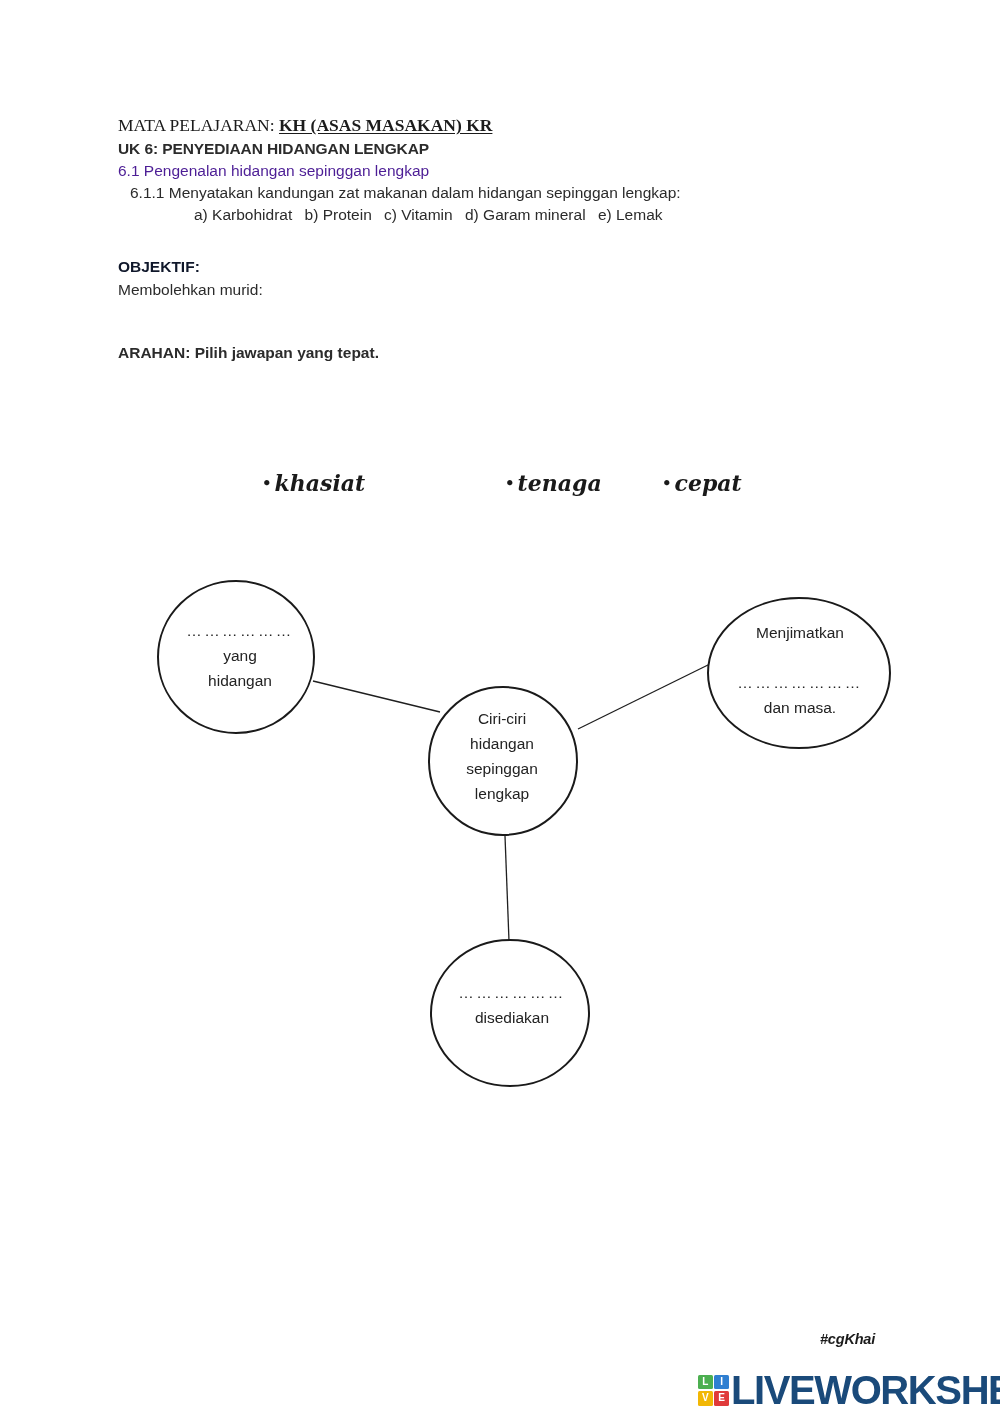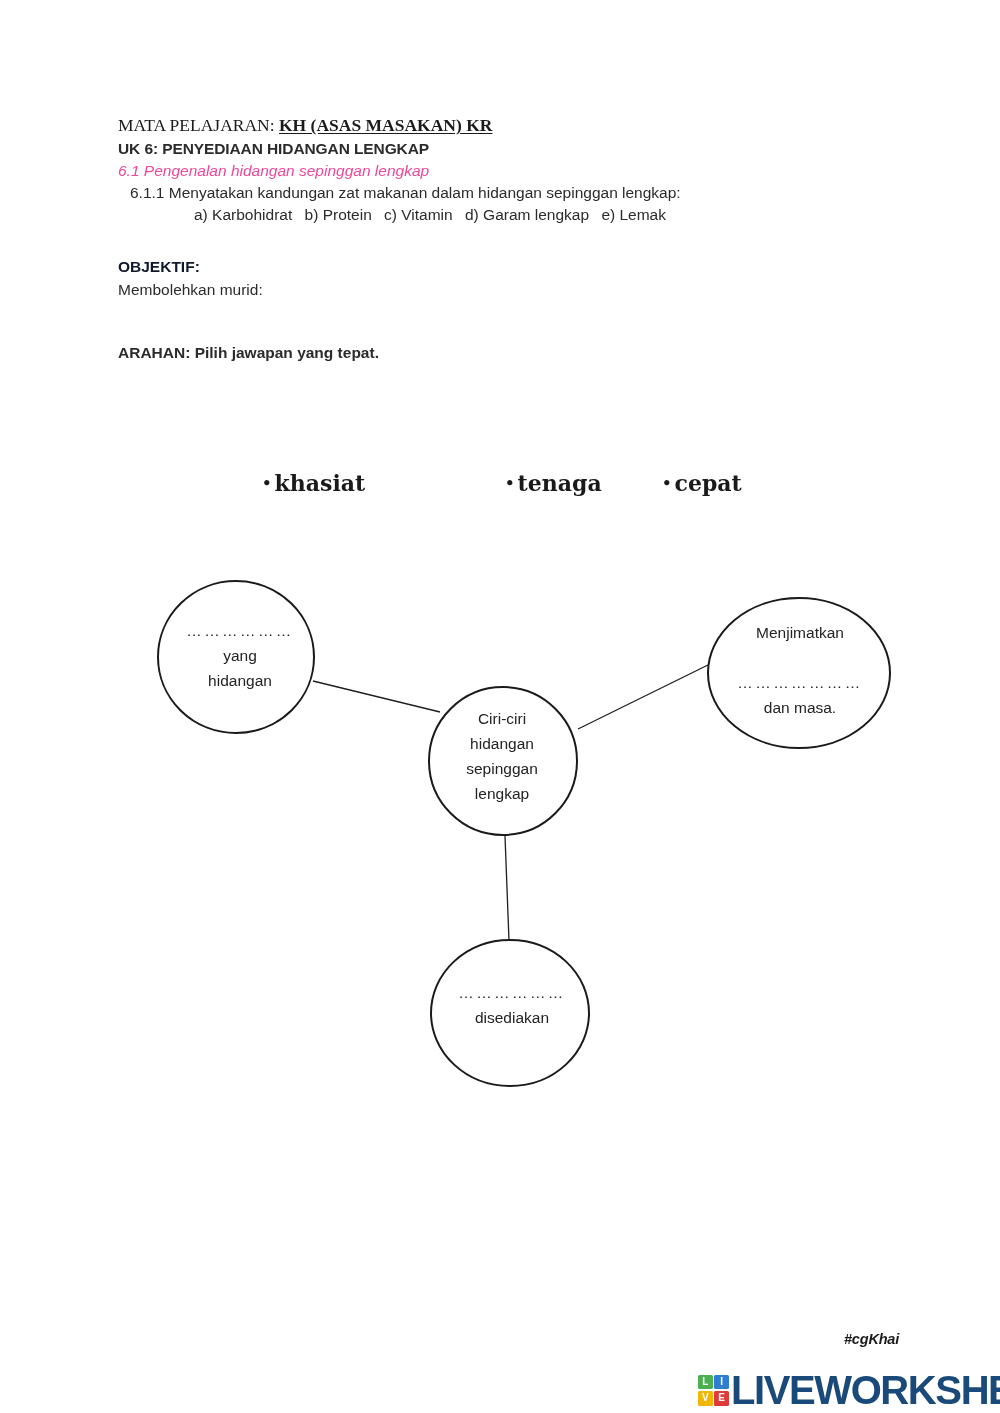--- a/index.html
+++ b/index.html
@@ -49,22 +49,21 @@
     line-height: 21px;
     margin-top: 2px;
     letter-spacing: -0.1px;
     color: #2b2b2b;
   }
 
   .topic-line {
     font-size: 15.5px;
     line-height: 21px;
     margin-top: 1px;
-    color: #ec4899;
-    font-style: italic;
+    color: #4c1d95;
   }
 
   .subtopic-line {
     font-size: 15.5px;
     line-height: 21px;
     margin-top: 1px;
     margin-left: 12px;
     color: #2b2b2b;
   }
 
@@ -116,20 +115,21 @@
     color: #2b2b2b;
   }
 
   
   .word-bank {
     position: absolute;
     left: 262px;
     top: 468px;
     width: 520px;
     height: 38px;
+    font-style: italic;
   }
   .word-chip {
     position: absolute;
     top: 0;
     font-family: "DejaVu Serif", serif;
     font-weight: bold;
     font-size: 22px;
     line-height: 30px;
     color: #1a1a1a;
     white-space: nowrap;
@@ -161,21 +161,21 @@
   }
 
   #bubble-left-text  { left: 165px; top: 618px; width: 150px; }
   #bubble-right-text { left: 718px; top: 620px; width: 164px; }
   #bubble-center-text{ left: 443px; top: 706px; width: 118px; }
   #bubble-bottom-text{ left: 438px; top: 980px; width: 148px; }
 
   
   .author-credit {
     position: absolute;
-    left: 844px;
+    left: 820px;
     top: 1331px;
     font-size: 14.5px;
     font-weight: bold;
     font-style: italic;
     color: #1b1b1b;
     letter-spacing: -0.2px;
   }
 
   .lw-logo {
     position: absolute;
@@ -225,21 +225,21 @@
       <span>MATA PELAJARAN:</span>
       <span class="subject-value">KH (ASAS MASAKAN) KR</span>
     </div>
     <div class="unit-line">UK 6: PENYEDIAAN HIDANGAN LENGKAP</div>
     <div class="topic-line">6.1 Pengenalan hidangan sepinggan lengkap</div>
     <div class="subtopic-line">6.1.1 Menyatakan kandungan zat makanan dalam hidangan sepinggan lengkap:</div>
     <div class="nutrient-line">
       <span class="nut">a) Karbohidrat</span>
       <span class="nut">b) Protein</span>
       <span class="nut">c) Vitamin</span>
-      <span class="nut">d) Garam lengkap</span>
+      <span class="nut">d) Garam mineral</span>
       <span class="nut">e) Lemak</span>
     </div>
   </div>
 
   <div class="objective-block">
     <div class="objective-title">OBJEKTIF:</div>
     <div class="objective-intro">Membolehkan murid:</div>
   </div>
 
   <div class="instruction-line">ARAHAN: Pilih jawapan yang tepat.</div>

